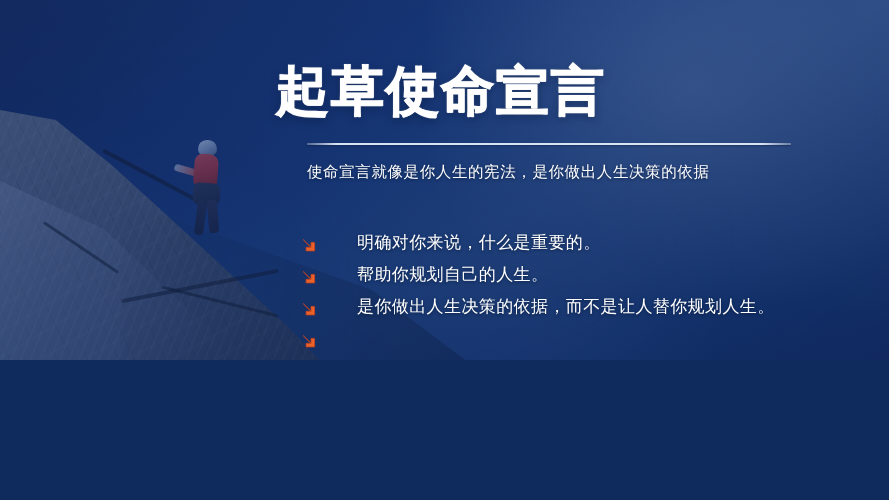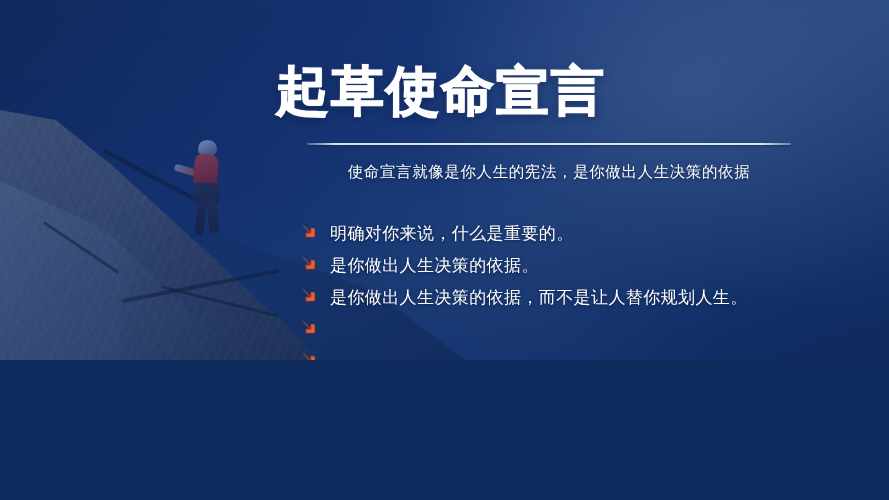--- a/index.html
+++ b/index.html
@@ -162,38 +162,38 @@
     left: 307px; top: 143px;
     width: 484px; height: 2px;
     background: linear-gradient(90deg, rgba(255,255,255,0.25) 0%, rgba(226,236,250,0.95) 6%, rgba(226,236,250,0.95) 94%, rgba(255,255,255,0.3) 100%);
     box-shadow: 0 1px 2px rgba(10,26,60,0.45);
   }
 
   .subtitle {
     position: absolute;
     left: 307px; top: 162px;
     width: 484px;
-    text-align: center;
     font-size: 15.5px;
     color: #ffffff;
     letter-spacing: 0.6px;
     text-shadow: 0 1px 3px rgba(10,26,58,0.75);
     white-space: nowrap;
   }
 
   .bullets {
     position: absolute;
     left: 300px; top: 222px;
     width: 560px;
   }
   .bullet {
     display: flex;
-    align-items: flex-start;
+    align-items: flex-end;
     height: 32px;
     margin-bottom: 0px;
+    gap: 27px;
   }
   .bullet-icon {
     width: 30px;
     flex: 0 0 30px;
     display: flex;
     align-items: center;
     justify-content: flex-start;
   }
   .bullet-icon svg { display: block; }
   .bullet-text {
@@ -253,21 +253,21 @@
         </span>
         <span class="bullet-text">明确对你来说，什么是重要的。</span>
       </div>
 
       <div class="bullet">
         <span class="bullet-icon">
           <svg width="18" height="18" viewBox="0 0 18 18" aria-hidden="true">
             <path d="M3.2 3.6 L11.0 11.4 L11.0 6.4 L14.6 6.4 L14.6 14.9 L6.1 14.9 L6.1 11.3 L11.0 11.3 Z" fill="#e8622a" stroke="#c8431c" stroke-width="0.8"></path>
           </svg>
         </span>
-        <span class="bullet-text">是你做出人生决策的依据。</span>
+        <span class="bullet-text">帮助你规划自己的人生。</span>
       </div>
 
       <div class="bullet">
         <span class="bullet-icon">
           <svg width="18" height="18" viewBox="0 0 18 18" aria-hidden="true">
             <path d="M3.2 3.6 L11.0 11.4 L11.0 6.4 L14.6 6.4 L14.6 14.9 L6.1 14.9 L6.1 11.3 L11.0 11.3 Z" fill="#e8622a" stroke="#c8431c" stroke-width="0.8"></path>
           </svg>
         </span>
         <span class="bullet-text">是你做出人生决策的依据，而不是让人替你规划人生。</span>
       </div>

